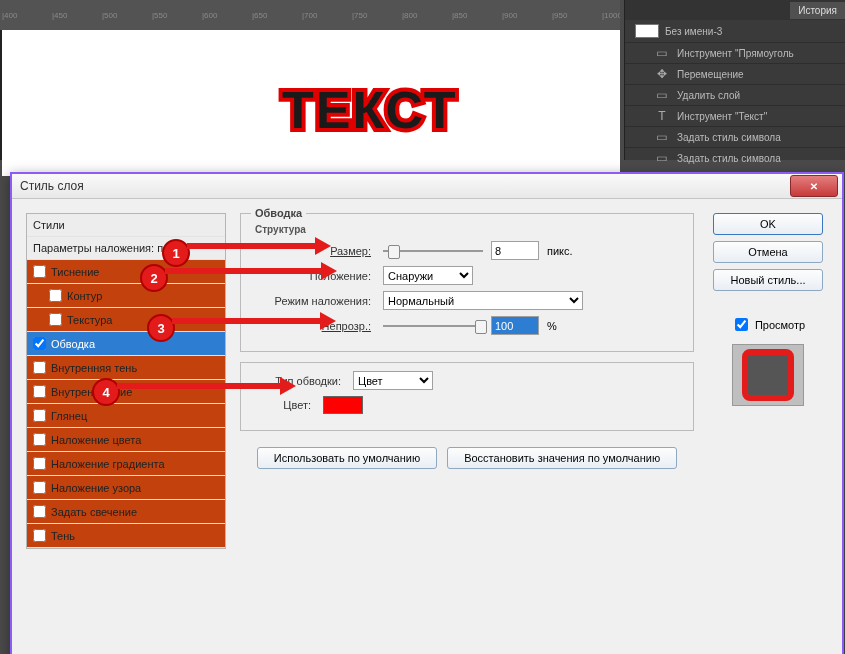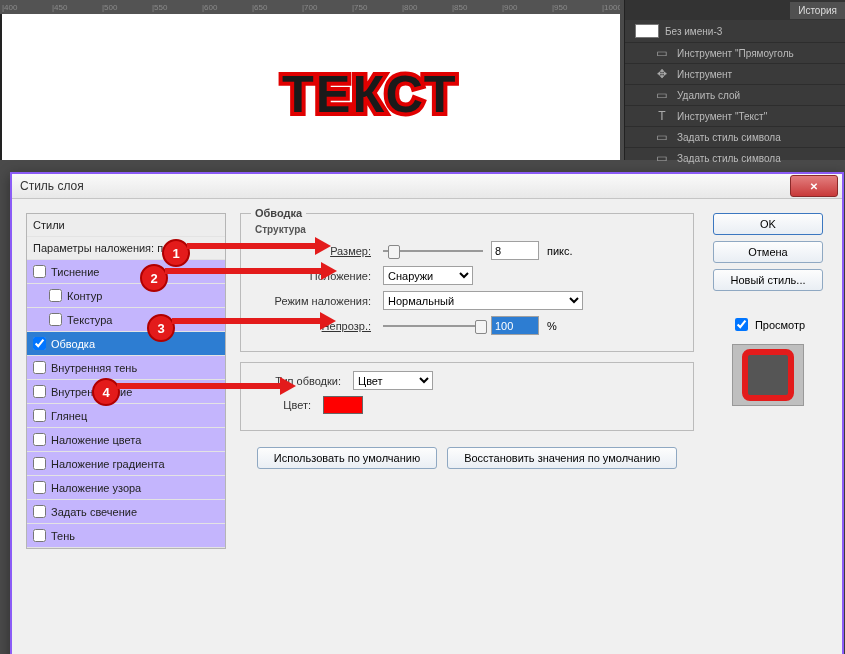--- a/index.html
+++ b/index.html
@@ -1,37 +1,37 @@
 <!DOCTYPE html>
 <html><head>
 <meta charset="utf-8">
 <style>
 body{margin:0;font-family:Arial,sans-serif;font-size:11px;background:#4a4a4a;overflow:hidden}
 .canvas-area{position:absolute;top:0;left:0;width:620px;height:160px;background:#222}
-.ruler{height:14px;background:#535353;color:#8a8a8a;font-size:8px;display:flex;align-items:center;letter-spacing:0;padding-left:2px;overflow:hidden}
+.ruler{height:30px;background:#535353;color:#8a8a8a;font-size:8px;display:flex;align-items:center;letter-spacing:0;padding-left:2px;overflow:hidden}
 .ruler span{width:50px;flex-shrink:0}
 .canvas{background:#fff;height:146px;margin-left:2px;margin-top:0;position:relative}
 .big-text{font-family:Arial Black,Arial,sans-serif;font-weight:900;font-size:52px;color:#1a1a1a;position:absolute;top:50px;left:280px;letter-spacing:2px;text-shadow:0 0 0 8px red;-webkit-text-stroke:8px #e00000;paint-order:stroke fill}
 .side-panel{position:absolute;top:0;right:0;width:220px;height:160px;background:#3a3a3a;border-left:1px solid #222;font-size:10px;color:#bbb}
 .side-tabs{display:flex;height:20px;background:#333;align-items:center}
 .side-tabs span{padding:3px 8px;color:#999}
 .side-tabs .active{background:#505050;color:#ddd}
 .hist-title{padding:4px 10px;display:flex;align-items:center;gap:6px}
 .hist-sw{width:22px;height:12px;background:#fff;border:1px solid #777}
 .hist-list{padding-left:0}
 .hist-item{display:flex;align-items:center;padding:3px 6px 3px 30px;gap:8px;border-top:1px solid #2d2d2d}
 .hist-icon{width:14px;height:14px;display:flex;align-items:center;justify-content:center;color:#aaa;font-size:12px}
 
 .dialog{position:absolute;top:172px;left:10px;width:830px;height:490px;background:#f0f0f0;border:2px solid #8b5cf6;box-shadow:0 3px 12px rgba(0,0,0,.4)}
 .titlebar{height:24px;background:linear-gradient(#fafafa,#e8e8e8);border-bottom:1px solid #c5c5c5;display:flex;align-items:center;padding-left:8px;color:#333;font-size:12px}
 .close-btn{margin-left:auto;width:46px;height:20px;background:linear-gradient(#e37f7f,#c83a3a);border:1px solid #8a2a2a;border-radius:3px;color:#fff;display:flex;align-items:center;justify-content:center;margin-right:4px;font-size:10px;font-weight:bold}
 .dialog-body{display:flex;padding:14px;gap:14px;height:calc(100% - 52px)}
 
 .styles-pane{width:200px}
-.styles-list{border:1px solid #b5b5b5;background:#c4b5fd}
+.styles-list{border:1px solid #b5b5b5;background:#c2410c}
 .style-row{padding:5px 6px;border-bottom:1px solid #e3e3e3;display:flex;align-items:center;gap:5px;font-size:11px;color:#222}
 .style-row.head{background:#ededed;font-weight:normal}
 .style-row.sel{background:#2d7dd2;color:#fff}
 .style-row input[type=checkbox]{margin:0}
 .style-row.indent{padding-left:22px}
 
 .settings-pane{flex:1;position:relative}
 .fieldset{border:1px solid #bbb;padding:6px 10px 10px;margin-bottom:10px;background:#f0f0f0}
 .fieldset .legend{position:relative;top:-13px;background:#f0f0f0;display:inline-block;padding:0 4px;color:#444;font-weight:bold;font-size:11px}
 .sub-legend{font-size:10px;color:#555;margin:-8px 0 6px 4px;font-weight:bold}
@@ -92,21 +92,21 @@
     <span class="hist-sw"></span>
     <span>Без имени-3</span>
   </div>
   <div class="hist-list">
       <div class="hist-item">
         <span class="hist-icon">▭</span>
         <span>Инструмент "Прямоуголь</span>
       </div>
       <div class="hist-item">
         <span class="hist-icon">✥</span>
-        <span>Инструмент</span>
+        <span>Перемещение</span>
       </div>
       <div class="hist-item">
         <span class="hist-icon">▭</span>
         <span>Удалить слой</span>
       </div>
       <div class="hist-item">
         <span class="hist-icon">T</span>
         <span>Инструмент "Текст"</span>
       </div>
       <div class="hist-item">

